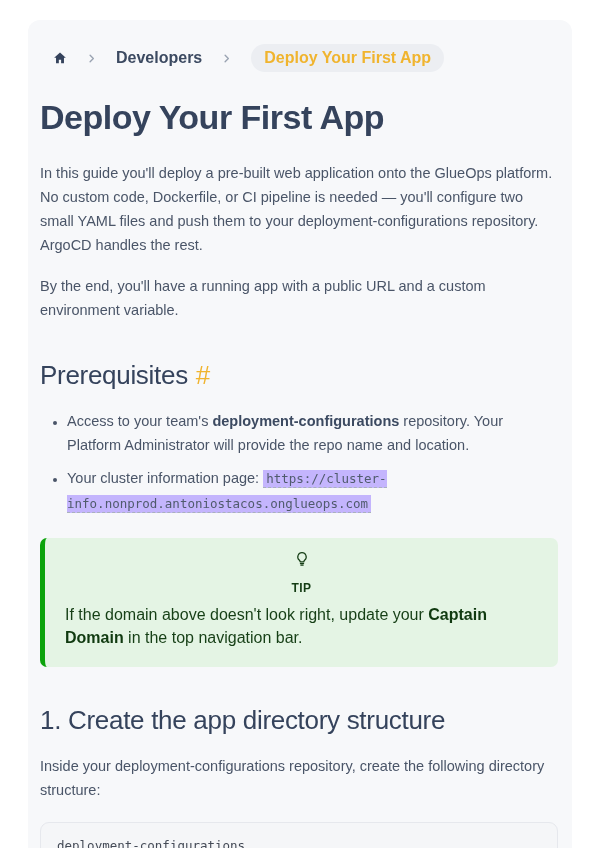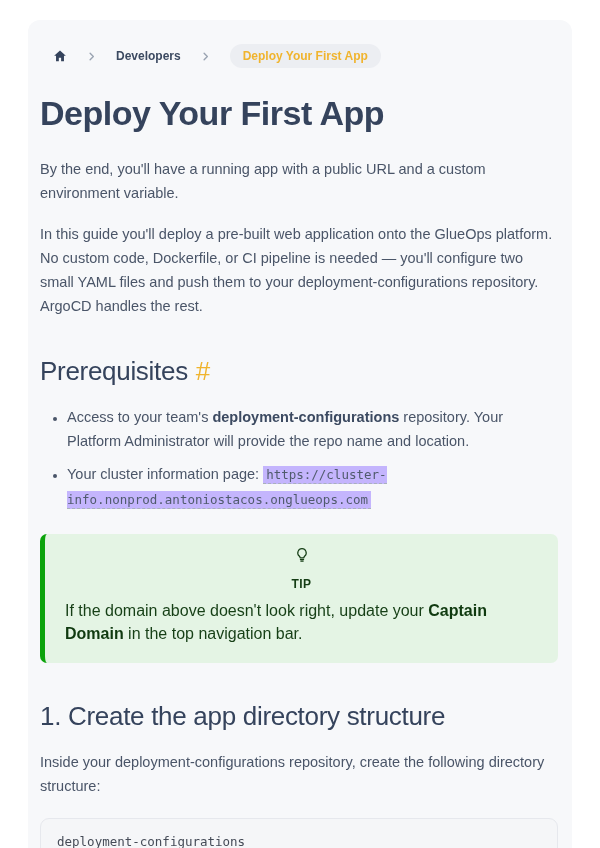--- a/index.html
+++ b/index.html
@@ -15,21 +15,21 @@
     border-radius: 12px;
     padding: 24px 14px 30px 12px;
     min-height: 800px;
   }
   .content { padding: 0 0 0 0; }
 
   
   .breadcrumb {
     display: flex; align-items: center; gap: 19px;
     padding-left: 13px; margin-bottom: 26px;
-    font-size: 12px; font-weight: bold;
+    font-size: 16px; font-weight: bold;
   }
   .breadcrumb .home { color: #35435c; display: inline-flex; cursor: pointer; }
   .breadcrumb .home svg { width: 14px; height: 14px; }
   .breadcrumb .sep { color: #9aa3b2; display: inline-flex; }
   .breadcrumb .sep svg { width: 11px; height: 11px; }
   .crumb-link { color: #3c4a61; text-decoration: none; cursor: pointer; }
   .crumb-current {
     background: #eceef2; color: #f0b42e;
     padding: 5px 13px; border-radius: 999px; cursor: default;
   }
@@ -116,22 +116,22 @@
       <span class="sep">
         <svg viewBox="0 0 24 24" fill="none" stroke="currentColor" stroke-width="3" stroke-linecap="round" stroke-linejoin="round">
             <polyline points="9 5 16 12 9 19"></polyline>
           </svg>
       </span>
       <span class="crumb-current">Deploy Your First App</span>
     </nav>
 
     <h1>Deploy Your First App</h1>
 
+    <p>In this guide you'll deploy a pre-built web application onto the GlueOps platform. No custom code, Dockerfile, or CI pipeline is needed — you'll configure two small YAML files and push them to your deployment-configurations repository. ArgoCD handles the rest.</p>
     <p>By the end, you'll have a running app with a public URL and a custom environment variable.</p>
-    <p>In this guide you'll deploy a pre-built web application onto the GlueOps platform. No custom code, Dockerfile, or CI pipeline is needed — you'll configure two small YAML files and push them to your deployment-configurations repository. ArgoCD handles the rest.</p>
 
     <h2><span>Prerequisites</span><a class="hash">#</a></h2>
 
     <ul>
       <li><span>Access to your team's </span><strong>deployment-configurations</strong><span> repository. Your Platform Administrator will provide the repo name and location.</span></li>
       <li><span>Your cluster information page: </span><a class="code-link">https://cluster-info.nonprod.antoniostacos.onglueops.com</a></li>
     </ul>
 
     <div class="tip">
       <div class="tip-head">

